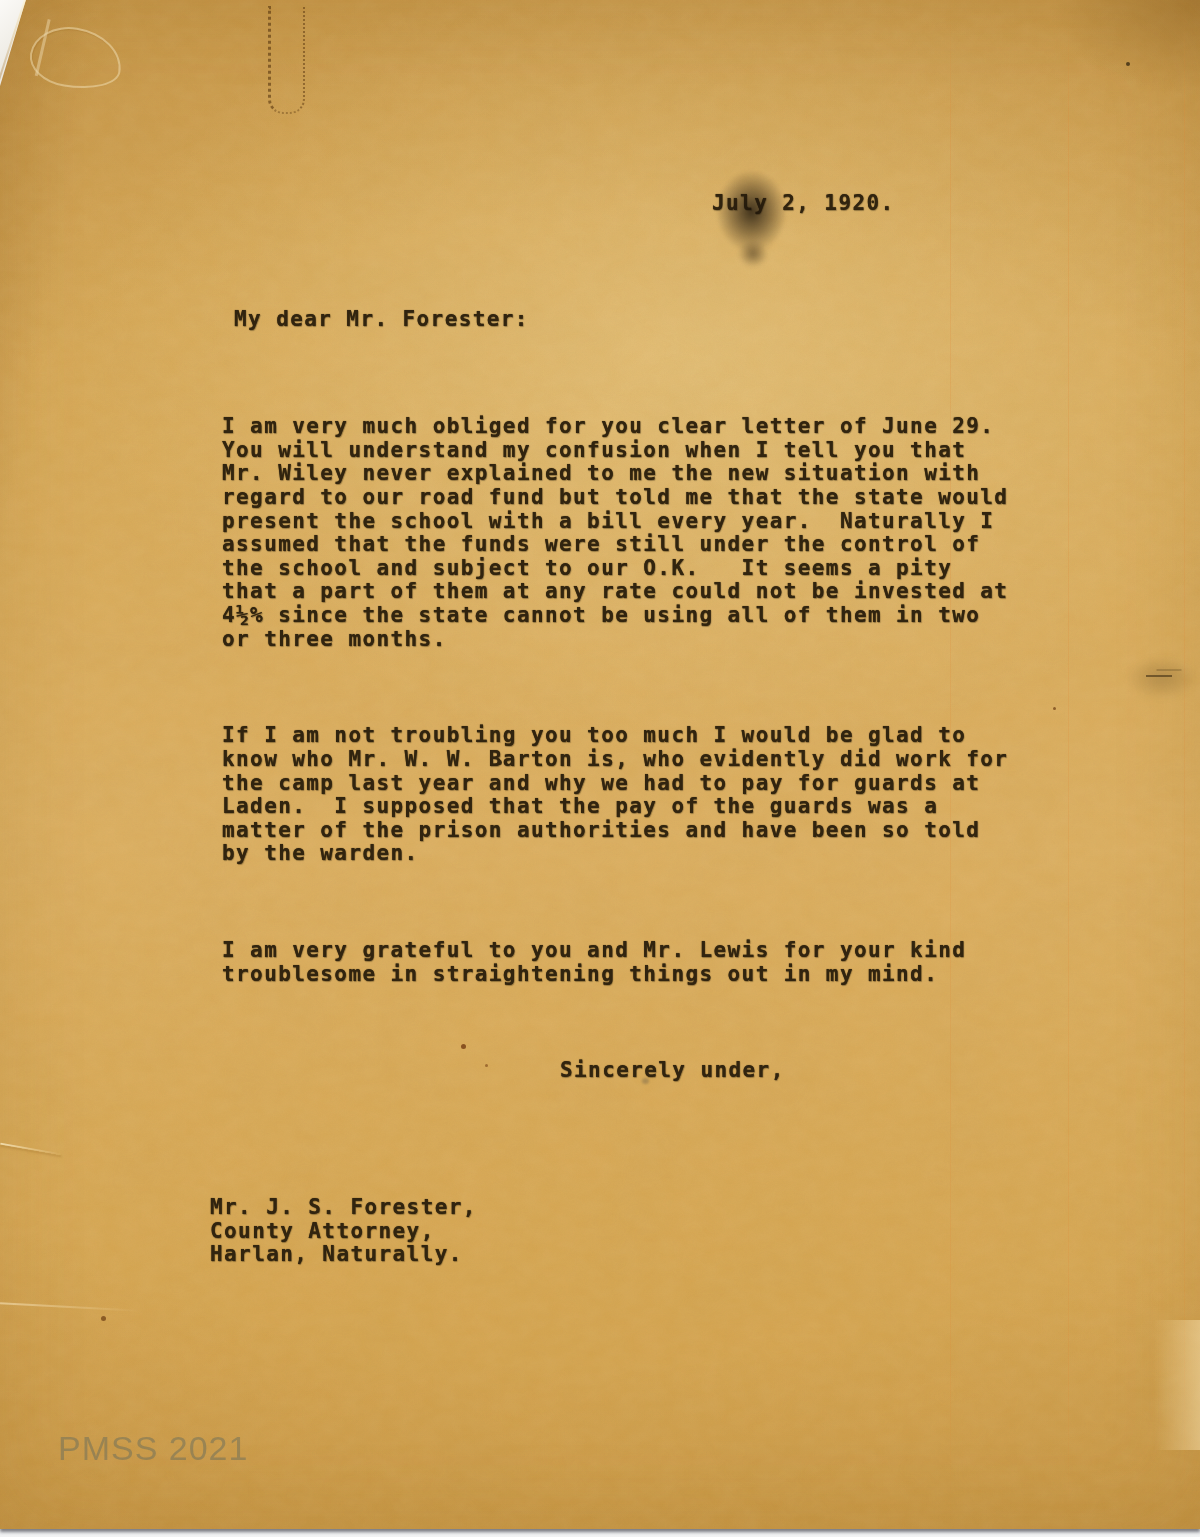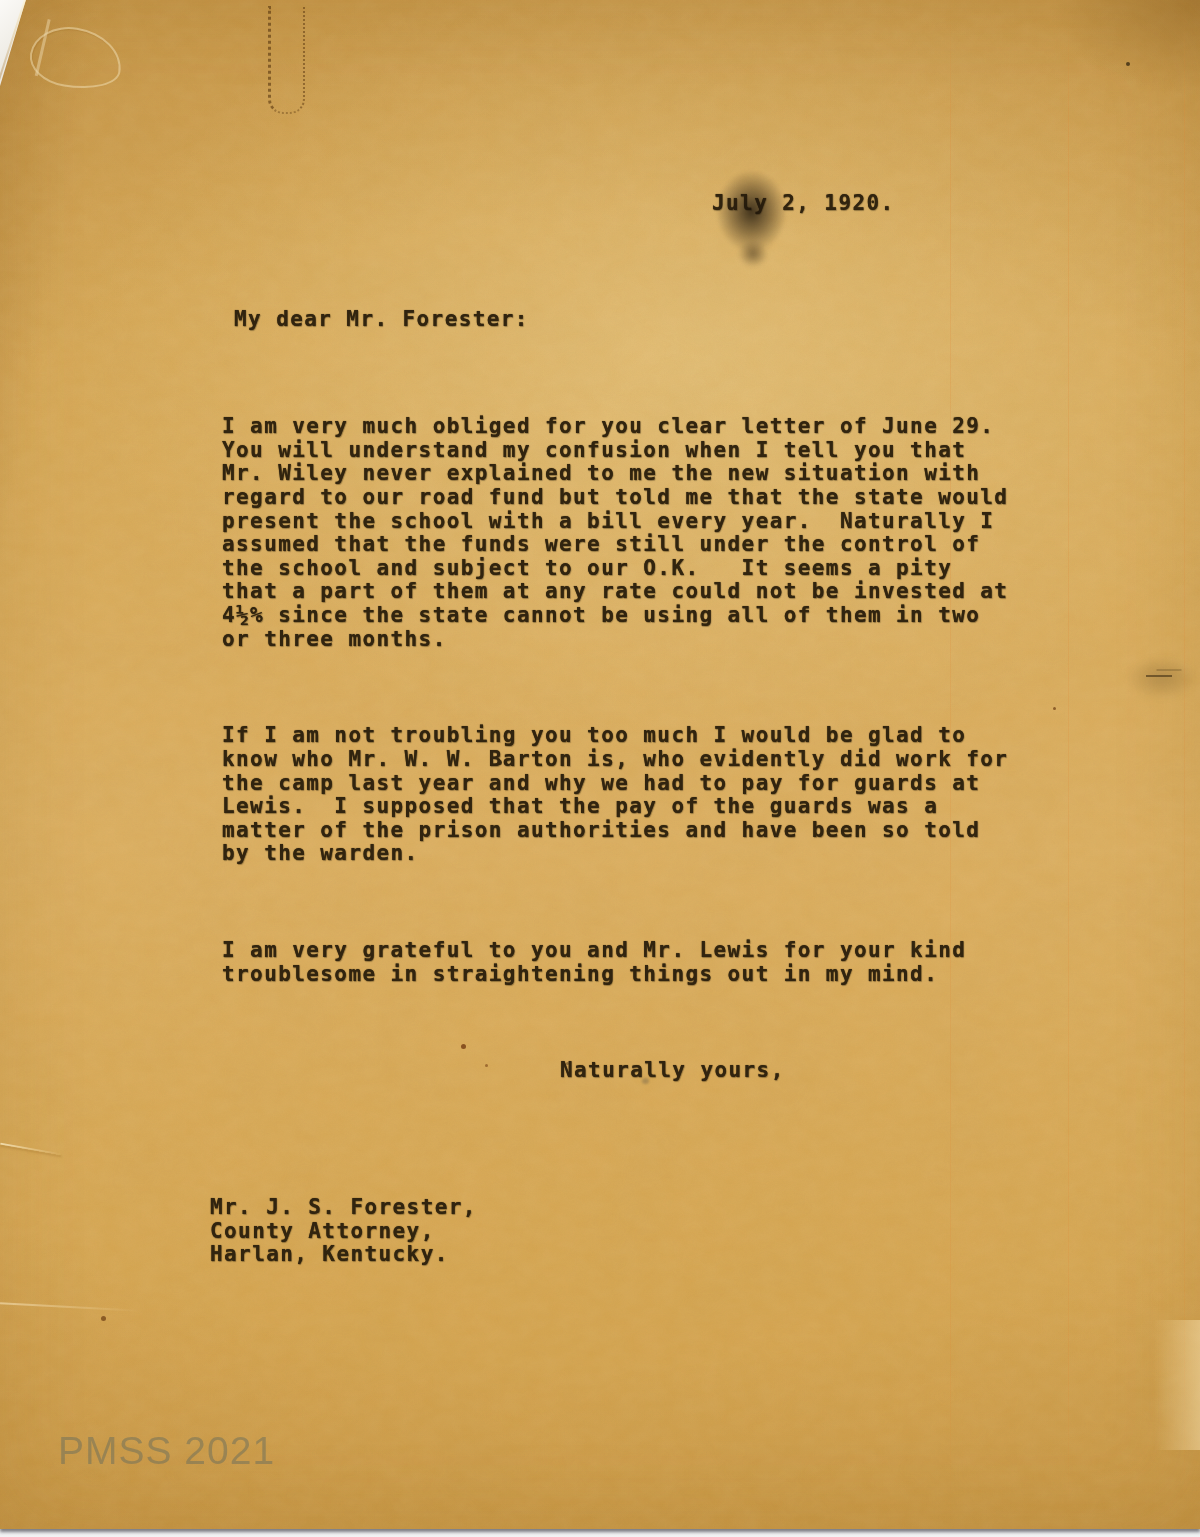--- a/index.html
+++ b/index.html
@@ -41,21 +41,21 @@
   .salutation  { left:224px; top:308px;margin-left:10px; }
   .letter-body { left:222px; top:368px; width:820px; }
   .letter-body p { margin:0 0 26px 0; }
   .closing     { margin-left:338px; }
   .address     { left:210px; top:1196px; }
 
   
   .watermark {
     position:absolute; left:58px; top:1429px;
     font-family:"Liberation Sans", sans-serif;
-    font-size:39px; font-weight:400; letter-spacing:1px;
+    font-size:34px; font-weight:400; letter-spacing:1px;
     color:var(--wm, rgba(104,109,92,.58));
     opacity:.85;
   }
 
   
   .corner-white {
     position:absolute; left:0; top:0; width:30px; height:86px;
     background:linear-gradient(135deg, #fbfaf7, #e4e0d6);
     -webkit-clip-path:polygon(0 0, 100% 0, 0 100%);
     clip-path:polygon(0 0, 86% 0, 0 100%);
@@ -198,27 +198,27 @@
 regard to our road fund but told me that the state would
 present the school with a bill every year.  Naturally I
 assumed that the funds were still under the control of
 the school and subject to our O.K.   It seems a pity
 that a part of them at any rate could not be invested at
 4½% since the state cannot be using all of them in two
 or three months.</p>
       <p>If I am not troubling you too much I would be glad to
 know who Mr. W. W. Barton is, who evidently did work for
 the camp last year and why we had to pay for guards at
-Lewis.  I supposed that the pay of the guards was a
+Laden.  I supposed that the pay of the guards was a
 matter of the prison authorities and have been so told
 by the warden.</p>
       <p>I am very grateful to you and Mr. Lewis for your kind
 troublesome in straightening things out in my mind.</p>
-      <div class="closing">Naturally yours,</div>
+      <div class="closing">Sincerely under,</div>
     </div>
 
     <div class="type address">Mr. J. S. Forester,
 County Attorney,
-Harlan, Kentucky.</div>
+Harlan, Naturally.</div>
 
     <div class="watermark">PMSS 2021</div>
   </div>
 </div>
 
 </body></html>

